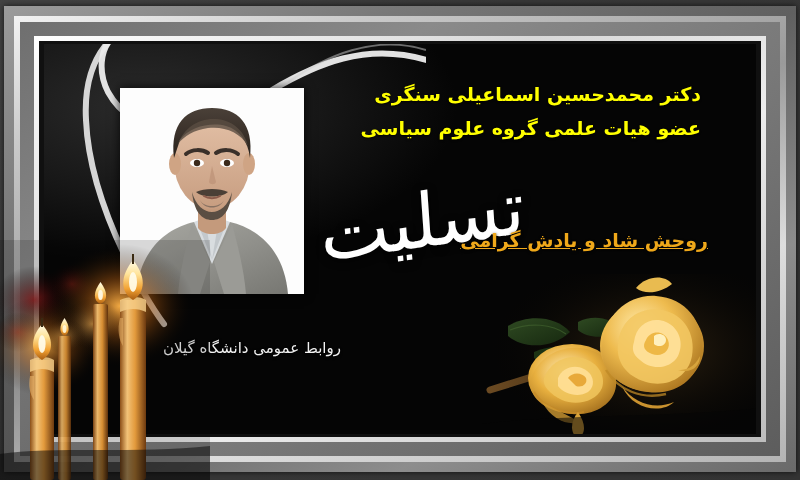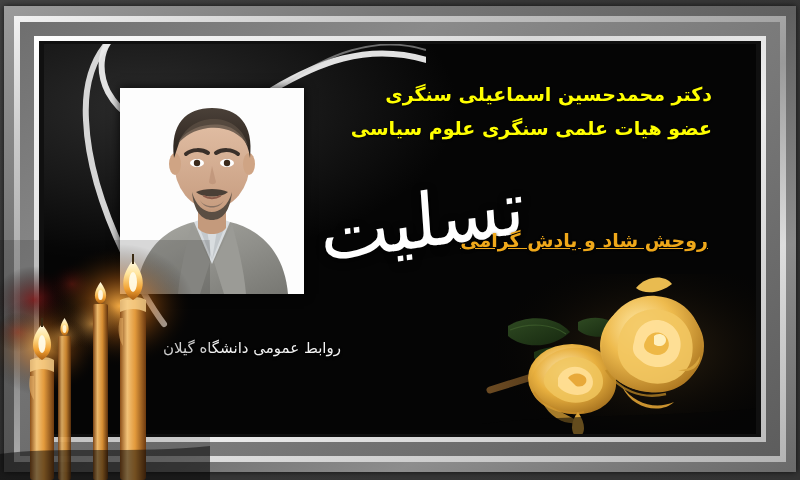--- a/index.html
+++ b/index.html
@@ -73,21 +73,21 @@
   .portrait{
     position:absolute;left:76px;top:44px;width:184px;height:206px;
     background:#ffffff;
     box-shadow:0 0 10px rgba(0,0,0,.85);
     overflow:hidden;
   }
   .portrait svg{display:block;width:100%;height:100%;}
 
   
   .name-block{
-    position:absolute;right:44px;top:33px;width:380px;
+    position:absolute;right:55px;top:33px;width:380px;
     text-align:right;direction:rtl;
   }
   .name-block .line{
     color:#ffff00;font-size:19px;line-height:34px;font-weight:700;
     text-shadow:0 1px 2px rgba(0,0,0,.9);white-space:nowrap;
   }
   .tribute{
     position:absolute;right:48px;top:182px;width:340px;
     text-align:right;direction:rtl;
     color:#efa81a;font-size:19px;font-weight:700;line-height:28px;
@@ -195,21 +195,21 @@
         <path d="M72,104 C74,124 82,132 92,132 C102,132 110,124 112,104
                  C108,118 100,124 92,124 C84,124 76,118 72,104 Z" fill="#5a4e43"></path>
         <path d="M80,112 C84,122 100,122 104,112 C100,120 84,120 80,112 Z" fill="#6d6055" opacity=".7"></path>
 
         <path d="M84,108 C88,111 96,111 100,108" stroke="#8a5a4a" stroke-width="2" fill="none" stroke-linecap="round"></path>
       </svg>
     </div>
 
     <div class="name-block">
       <div class="line">دکتر محمدحسین اسماعیلی سنگری</div>
-      <div class="line">عضو هیات علمی سنگری علوم سیاسی</div>
+      <div class="line">عضو هیات علمی گروه علوم سیاسی</div>
     </div>
 
     <div class="tribute">روحش شاد و یادش گرامی</div>
 
     <div class="affiliation">روابط عمومی دانشگاه گیلان</div>
 
     <div class="roses">
       <svg viewBox="0 0 280 170" xmlns="http://www.w3.org/2000/svg">
         <defs>
           <radialGradient id="glowr" cx="60%" cy="45%" r="62%">

